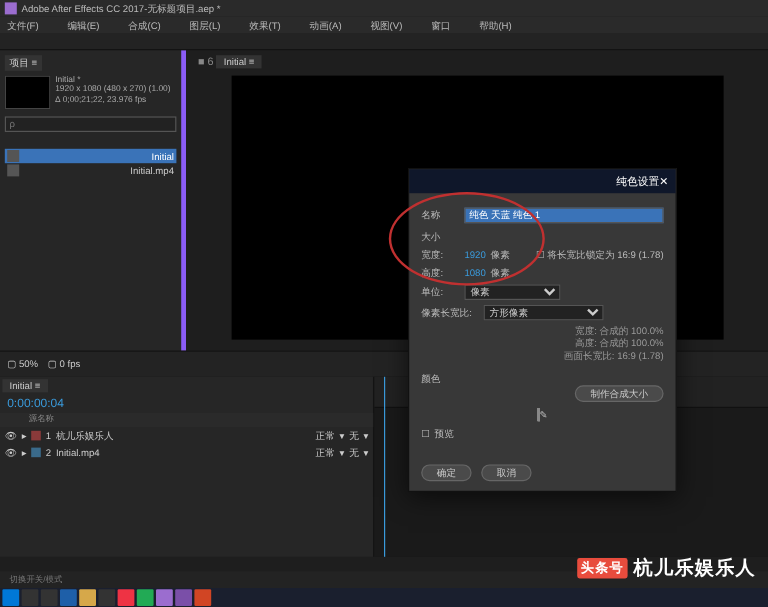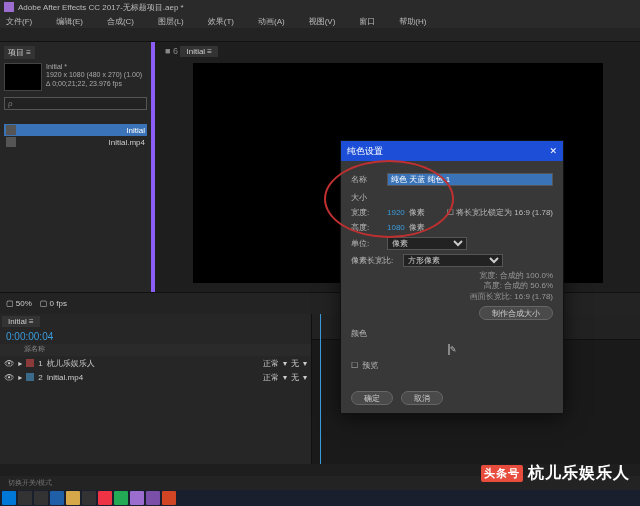--- a/index.html
+++ b/index.html
@@ -28,21 +28,21 @@
 .timecode { color: #3a9bdc; font-size: 10px; padding: 2px 6px; }
 .tl-cols { height: 12px; background: #2a2a2a; font-size: 7px; padding: 0 24px; color: #888; }
 .tl-row { height: 14px; display: flex; align-items: center; font-size: 8px; padding: 0 4px; gap: 4px; }
 .tl-right { flex: 1; background: #1a1a1a; position: relative; }
 .tl-ruler { height: 26px; background: #222; border-bottom: 1px solid #111; position: relative; }
 .playhead { position: absolute; left: 8px; top: 0; bottom: 0; width: 1px; background: #3a9bdc; }
 .statusbar { position: absolute; bottom: 16px; left: 0; right: 0; height: 14px; background: #232323; font-size: 7px; color: #777; padding: 2px 8px; }
 .taskbar { position: absolute; bottom: 0; left: 0; right: 0; height: 16px; background: #1a1f2e; display: flex; align-items: center; padding: 0 2px; gap: 2px; }
 .tb-icon { width: 14px; height: 14px; border-radius: 1px; }
 .dialog { position: absolute; left: 340px; top: 140px; width: 224px; background: #383838; border: 1px solid #111; box-shadow: 0 4px 20px rgba(0,0,0,0.6); z-index: 50; }
-.dialog-title { height: 20px; background: #1d4ed8; color: #fff; font-size: 9px; display: flex; align-items: center; justify-content: space-between; padding: 0 6px; }
+.dialog-title { height: 20px; background: #0f172a; color: #fff; font-size: 9px; display: flex; align-items: center; justify-content: flex-end; padding: 0 6px; }
 .dialog-body { padding: 8px 10px; font-size: 8px; color: #bbb; }
 .drow { display: flex; align-items: center; margin: 4px 0; gap: 4px; }
 .drow label { width: 32px; text-align: left; }
 .dinput { background: #222; border: 1px solid #555; height: 13px; flex: 1; padding: 0 3px; font-size: 8px; color: #ccc; }
 .dinput.sel { background: #3a73b8; color: #fff; }
 .dval { color: #3a9bdc; }
 .dbtn { background: #4a4a4a; border: 1px solid #666; border-radius: 8px; height: 14px; padding: 0 12px; font-size: 8px; color: #ccc; display: inline-flex; align-items: center; }
 .dialog-footer { display: flex; justify-content: flex-start; gap: 8px; padding: 8px 10px; }
 .swatch { width: 22px; height: 12px; background: #fff; border: 1px solid #888; }
 .ellipse { position: absolute; left: 324px; top: 160px; width: 130px; height: 78px; border: 2px solid #c03030; border-radius: 50%; z-index: 60; pointer-events: none; }
@@ -170,25 +170,25 @@
     <div class="drow">
         <label>单位:</label>
         <select class="dsel"><option>像素</option></select>
       </div>
     <div class="drow">
         <label style="width:48px">像素长宽比:</label>
         <select class="dsel" style="width:100px"><option>方形像素</option></select>
       </div>
     <div style="text-align:right;line-height:1.3;color:#999;margin:4px 0">
       <div>宽度: 合成的 100.0%</div>
-      <div>高度: 合成的 50.6%</div>
+      <div>高度: 合成的 100.0%</div>
       <div>画面长宽比: 16:9 (1.78)</div>
     </div>
+    <div style="margin-top:8px">颜色</div>
     <div style="text-align:right"><span class="dbtn">制作合成大小</span></div>
-    <div style="margin-top:8px">颜色</div>
     <div style="text-align:center;margin:6px 0"><span class="swatch"></span> <span>✎</span></div>
     <div class="drow">
         <span>☐</span>
         <span>预览</span>
       </div>
   </div>
   <div class="dialog-footer">
     <span class="dbtn">确定</span>
     <span class="dbtn">取消</span>
   </div>

